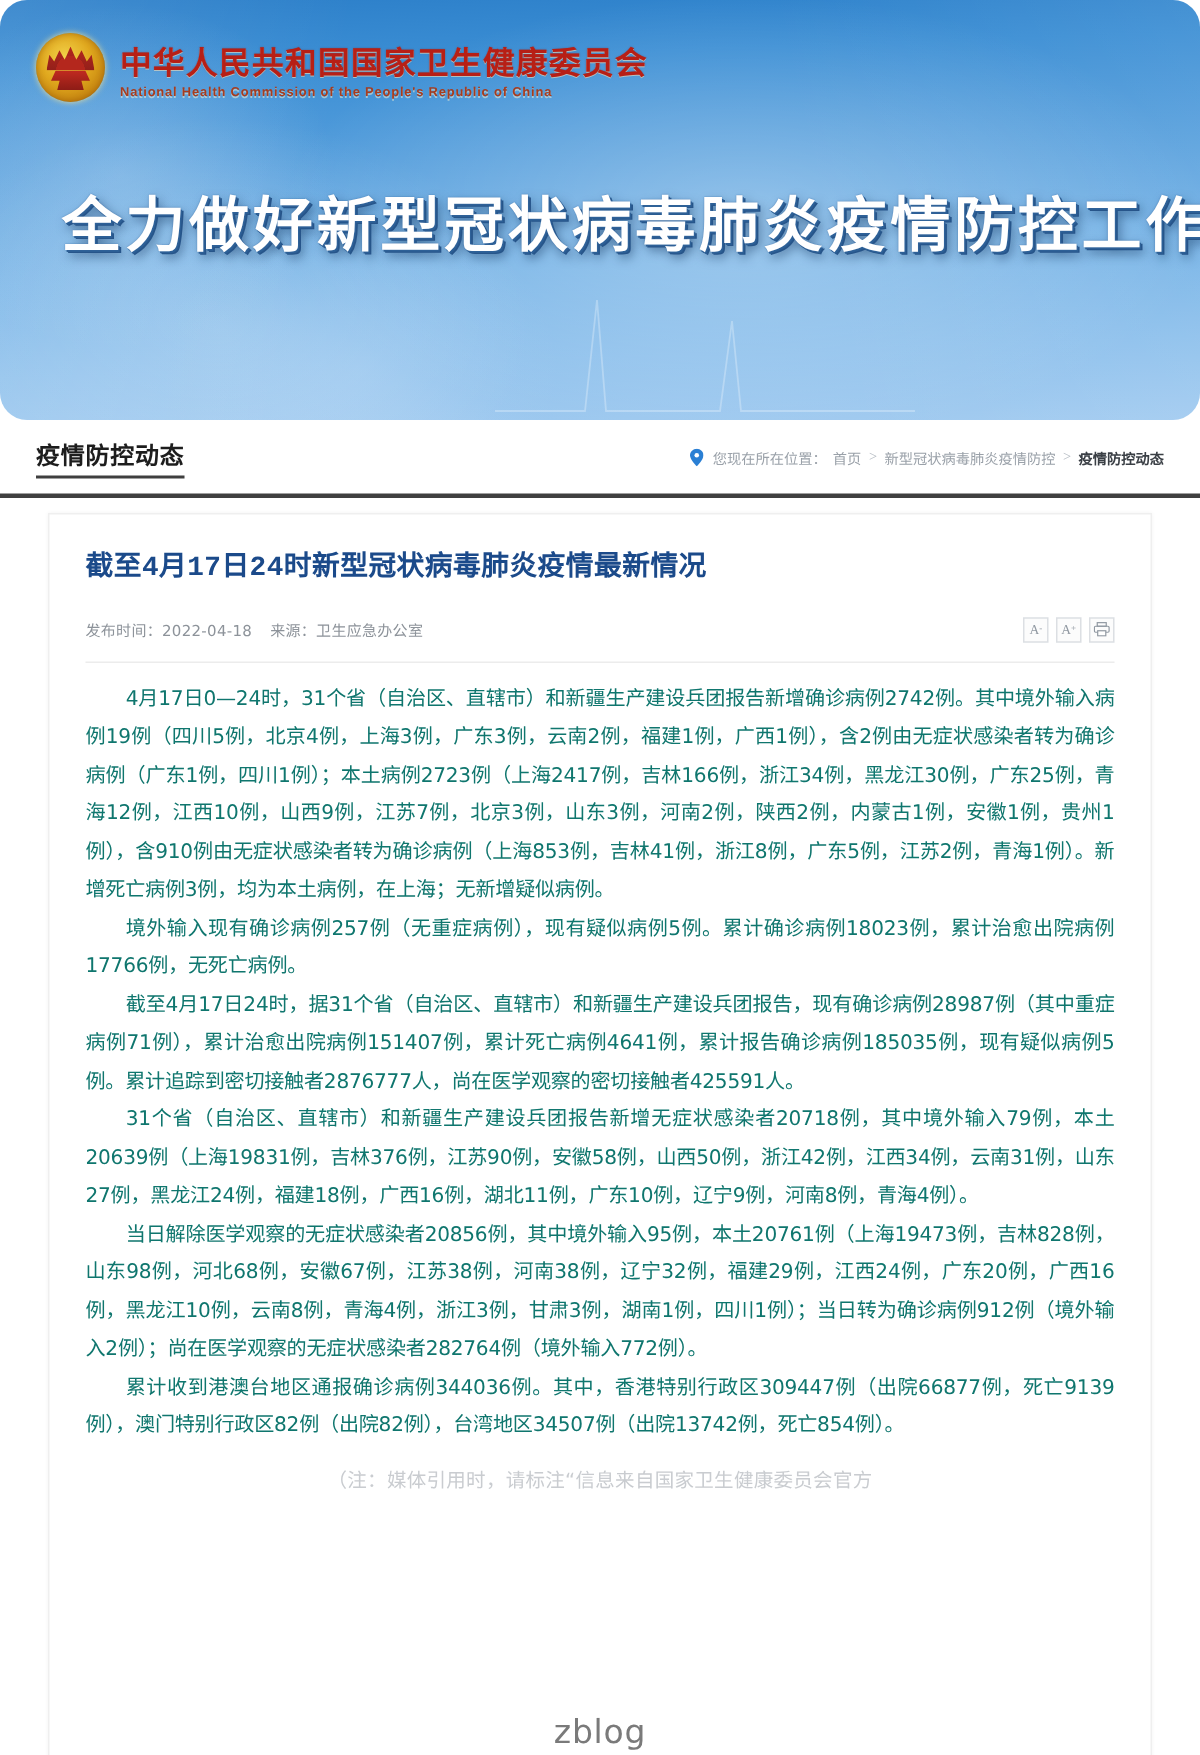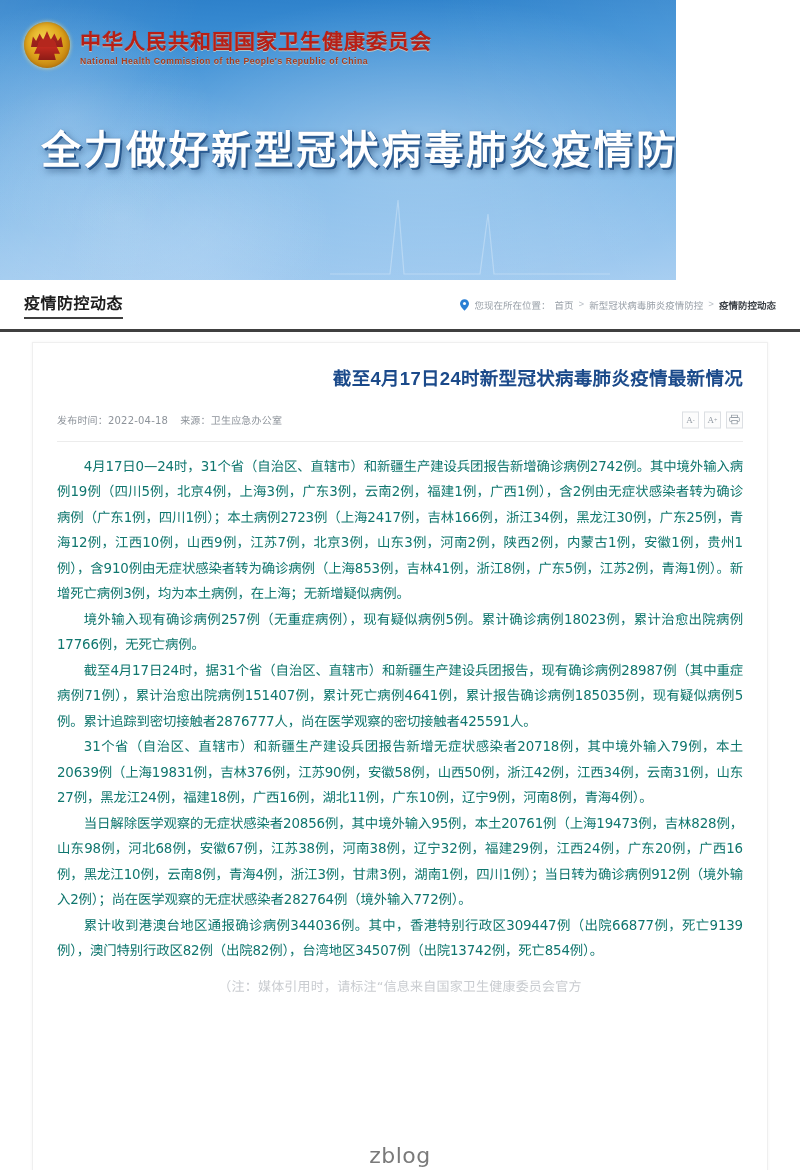--- a/index.html
+++ b/index.html
@@ -16,27 +16,28 @@
   .page {
     position: relative;
     width: 800px;
     height: 1170px;
     background: #ffffff;
   }
 
   
   .banner {
     position: relative;
-    width: 676px;
+    width: 800px;
     height: 280px;
     overflow: hidden;
     background:
       radial-gradient(ellipse 500px 240px at 62% 52%, rgba(255,255,255,0.30) 0%, rgba(255,255,255,0.0) 62%),
       radial-gradient(ellipse 300px 200px at 18% 78%, rgba(255,255,255,0.22) 0%, rgba(255,255,255,0.0) 70%),
       linear-gradient(178deg, #2c7fc9 0%, #3b8ed4 16%, #58a0dd 40%, #74b2e6 62%, #8dc0ec 82%, #a2cbf0 100%);
+    border-radius: 18px;
   }
   .banner-texture {
     position: absolute; inset: 0;
     background:
       linear-gradient(100deg, rgba(255,255,255,0.10) 0%, rgba(255,255,255,0) 28%),
       linear-gradient(260deg, rgba(255,255,255,0.08) 0%, rgba(255,255,255,0) 34%),
       radial-gradient(ellipse 200px 160px at 10% 42%, rgba(220,235,250,0.25), rgba(255,255,255,0) 72%),
       radial-gradient(ellipse 180px 150px at 30% 88%, rgba(210,230,250,0.20), rgba(255,255,255,0) 74%);
     pointer-events: none;
   }
@@ -137,21 +138,21 @@
     font-weight: bold;
     color: #1d1d1d;
     letter-spacing: 0.5px;
     padding-bottom: 3px;
     border-bottom: 2px solid #3f3f3f;
   }
   .breadcrumb {
     display: flex;
     align-items: center;
     gap: 4px;
-    font-family: Liberation Mono, monospace;
+    font-family: Liberation Serif, serif;
     font-size: 9.5px;
     color: #9aa1a9;
     white-space: nowrap;
   }
   .pin-icon { width: 9px; height: 12px; flex: 0 0 auto; margin-right: 2px; }
   .bc-sep { color: #b8bec5; margin: 0 1px; }
   .bc-link { color: #9aa1a9; }
   .bc-current { color: #3a3f45; font-weight: bold; }
 
   
@@ -160,22 +161,22 @@
     margin: 10px 32px 0 32px;
     background: #ffffff;
     border: 1px solid #efefef;
     box-shadow: 0 0 3px rgba(0,0,0,0.05);
     height: 1068px;
     overflow: hidden;
   }
   .card-inner { padding: 22px 24px 0 24px; }
 
   .article-title {
-    text-align: right;
-    font-family: Liberation Sans, sans-serif;
+    text-align: left;
+    font-family: Liberation Mono, monospace;
     font-size: 18.5px;
     font-weight: bold;
     color: #1b4a8a;
     letter-spacing: 0.3px;
     line-height: 1.5;
     margin-bottom: 16px;
   }
 
   .meta-row {
     position: relative;

